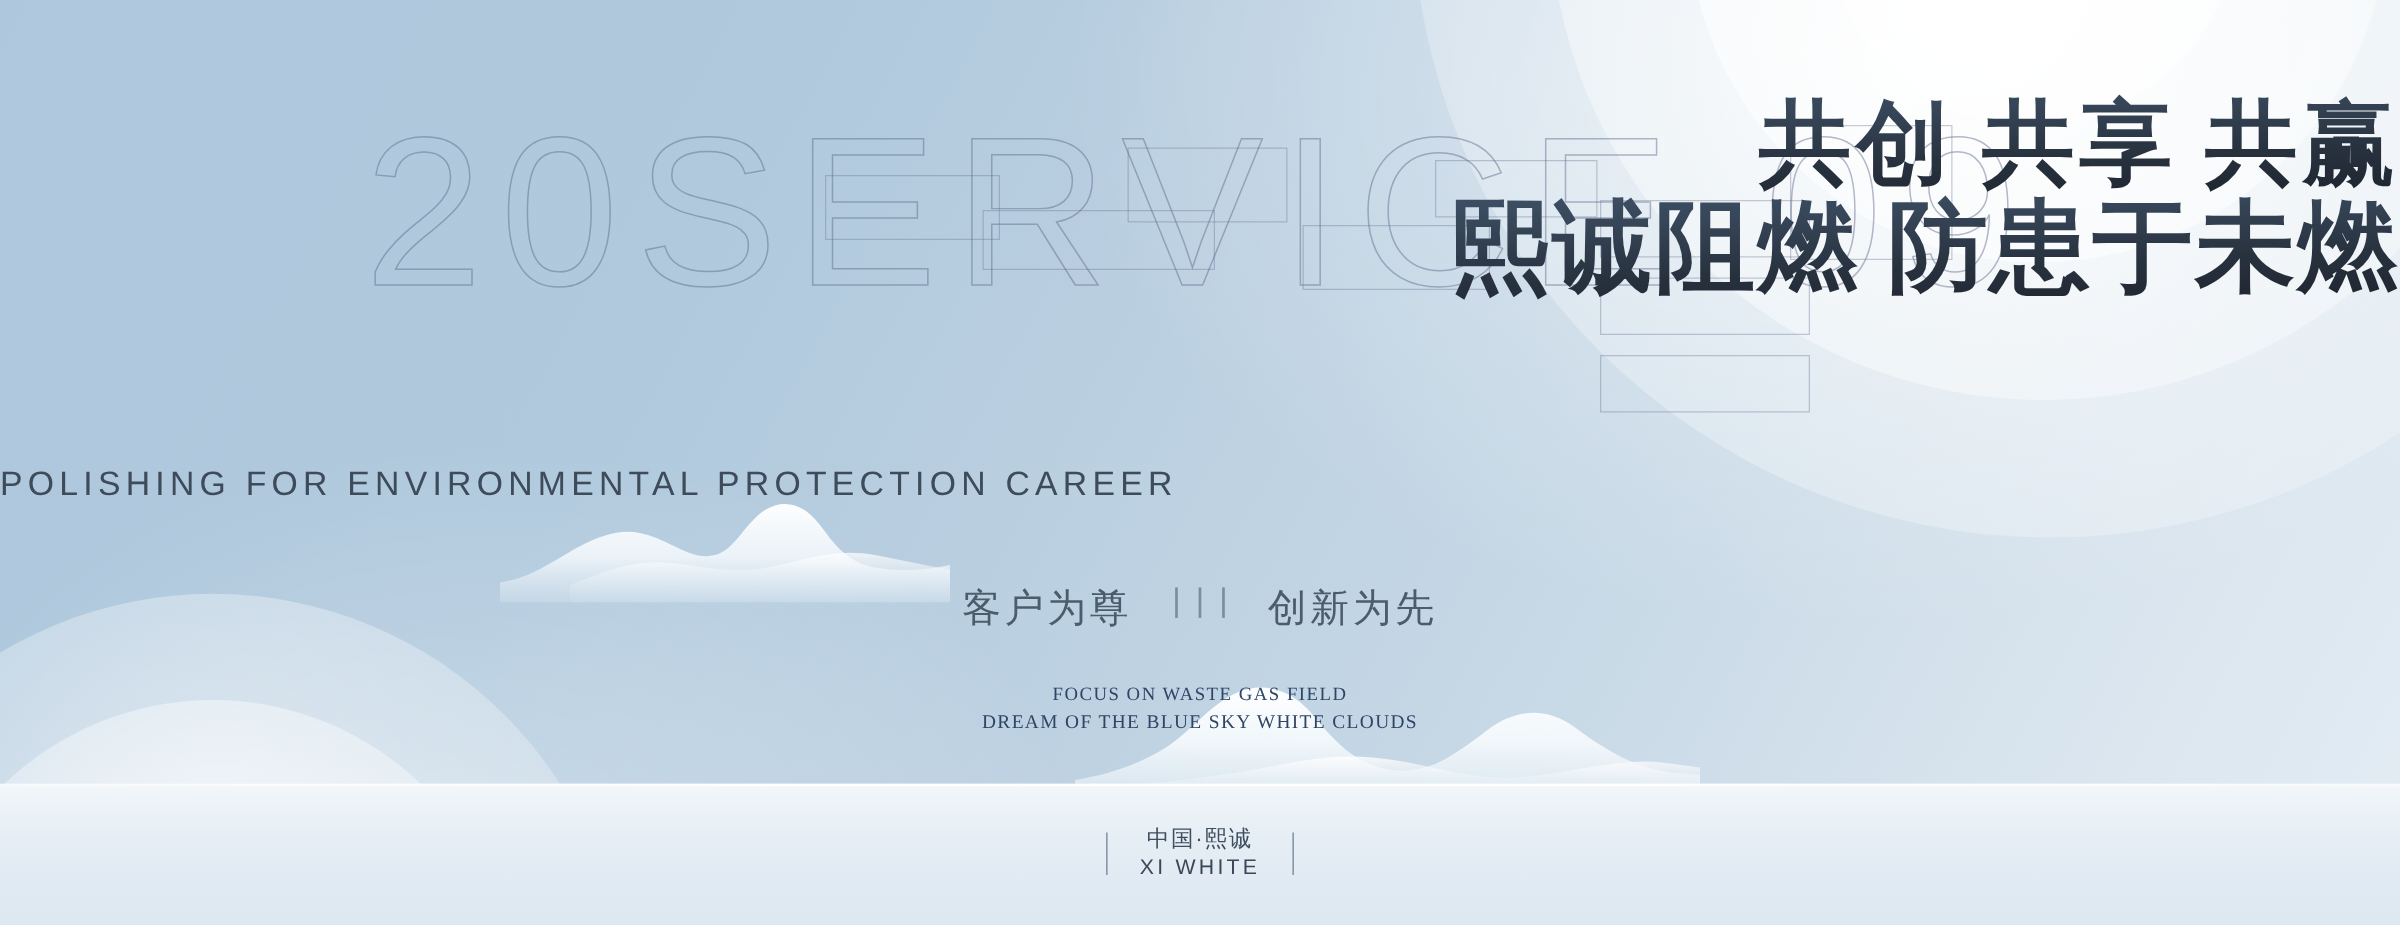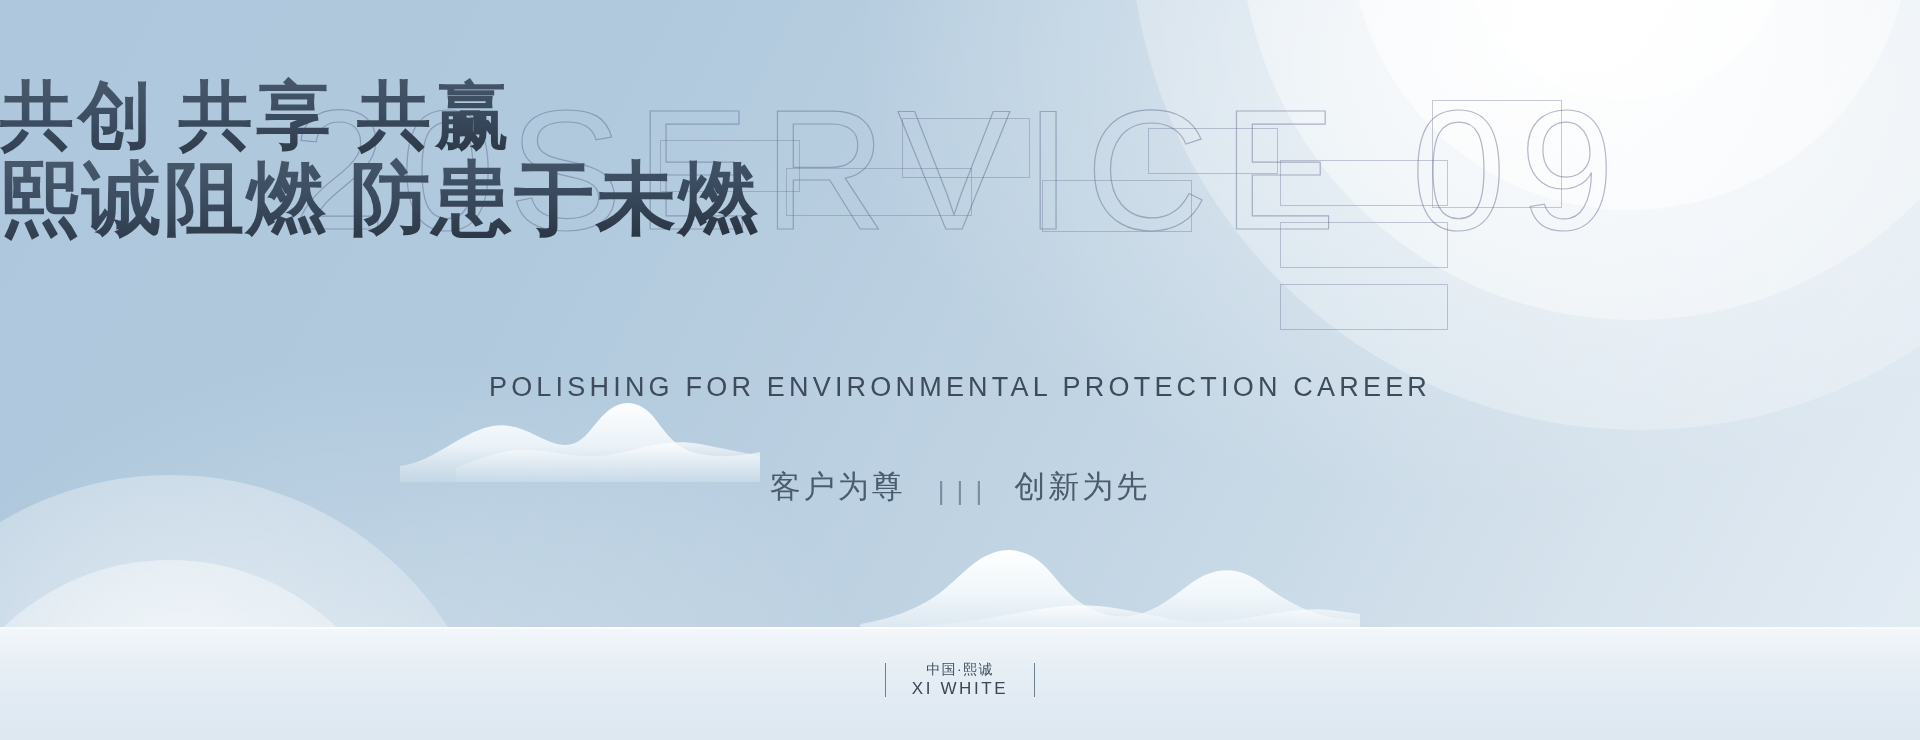--- a/index.html
+++ b/index.html
@@ -82,51 +82,51 @@
   
   .ghost-boxes { position:absolute; inset:0; pointer-events:none; }
   .ghost-boxes b {
     position:absolute; display:block;
     border:1px solid rgba(110,116,150,0.38);
   }
 
   
   .headline {
     position:absolute; left:0; right:0; top:74px;
-    text-align:left;
+    text-align:right;
   }
   .headline .ln {
     display:block;
     font-family:"Liberation Serif", serif;
     font-weight:700;
     color:#2b3a4a;
     background:linear-gradient(178deg, #4a5b6e 0%, #3b4c60 35%, #28323f 72%, #1d242e 100%);
     -webkit-background-clip:text;
     background-clip:text;
     -webkit-text-fill-color:transparent;
     white-space:nowrap;
   }
   .headline .ln1 { font-size:74px; letter-spacing:4px; line-height:84px; }
   .headline .ln2 { font-size:80px; letter-spacing:2px; line-height:90px; margin-top:-4px; }
 
   
   .eng-sub {
     position:absolute; left:0; right:0; top:372px;
-    text-align:center;
+    text-align:left;
     font-size:27px;
     letter-spacing:4.2px;
     font-weight:400;
     color:#3e4b5b;
     white-space:nowrap;
   }
 
   
   .values {
     position:absolute; left:0; right:0; top:466px;
-    display:flex; align-items:flex-end; justify-content:center;
+    display:flex; align-items:flex-start; justify-content:center;
     gap:0;
     white-space:nowrap;
   }
   .values .v {
     font-size:31px;
     letter-spacing:3px;
     color:#4b5c6d;
     padding:0 26px;
   }
   .values .sep {
@@ -154,21 +154,21 @@
   .cloud-left { left:400px; top:392px; }
   .cloud-right { left:860px; top:540px; }
 
   
   .logo {
     position:absolute; left:0; right:0; top:661px;
     display:flex; align-items:center; justify-content:center; gap:26px;
   }
   .logo .bar { width:1px; height:34px; background:#6d7f93; }
   .logo .lg-txt { text-align:center; line-height:1.22; }
-  .logo .lg-cn { display:block; font-size:14px; letter-spacing:1.4px; color:#3f4e5e; }
+  .logo .lg-cn { display:block; font-size:18px; letter-spacing:1.4px; color:#3f4e5e; }
   .logo .lg-en { display:block; font-size:17px; letter-spacing:2.6px; color:#3a4757; margin-top:1px; }
 </style>
 </head>
 <body>
 
 <div class="banner">
 
   <div class="bloom"></div>
 
   <div class="rings-tr">
@@ -245,20 +245,24 @@
   <div class="eng-sub">POLISHING FOR ENVIRONMENTAL PROTECTION CAREER</div>
 
   <div class="values">
     <span class="v">客户为尊</span>
     <span class="sep">|</span>
     <span class="sep">|</span>
     <span class="sep">|</span>
     <span class="v">创新为先</span>
   </div>
 
+  <div class="micro">
+    <span class="m1">FOCUS ON WASTE GAS FIELD</span>
+    <span class="m2">DREAM OF THE BLUE SKY WHITE CLOUDS</span>
+  </div>
 
   <div class="logo">
     <span class="bar"></span>
     <span class="lg-txt">
       <span class="lg-cn">中国·熙诚</span>
       <span class="lg-en">XI WHITE</span>
     </span>
     <span class="bar"></span>
   </div>
 

